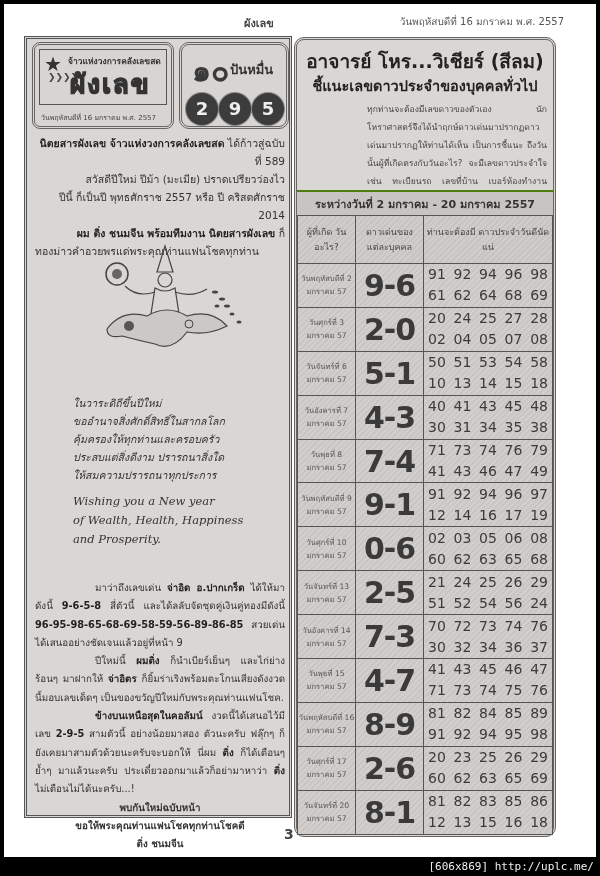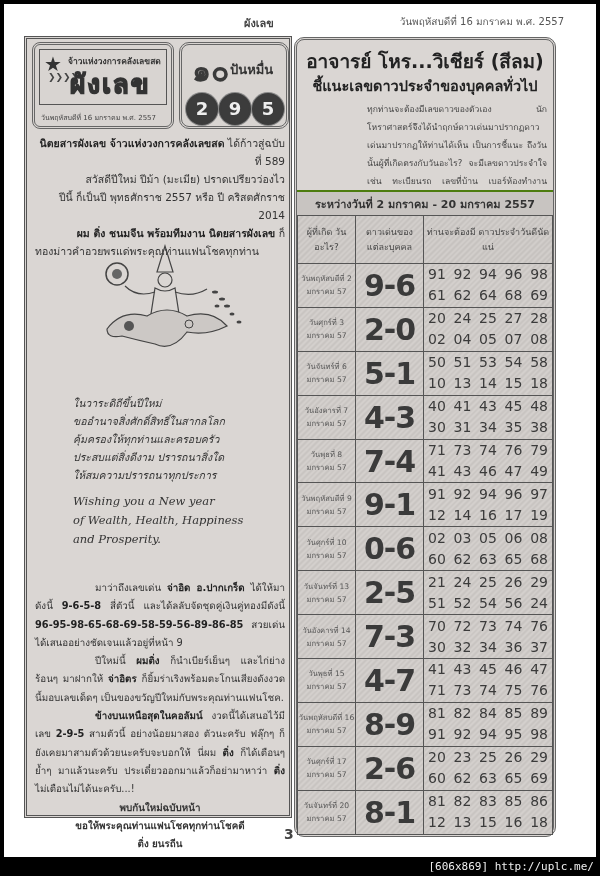--- a/index.html
+++ b/index.html
@@ -183,21 +183,21 @@
         <span style="padding-left:60px"></span><span>มาว่าถึงเลขเด่น </span><span class="b">จ่าอิด อ.ปากเกร็ด</span><span> ได้ให้มาดังนี้ </span><span class="b">9-6-5-8</span><span> สี่ตัวนี้ และได้ลลับจัดชุดคู่เงินคู่ทองมีดังนี้ </span><span class="b">96-95-98-65-68-69-58-59-56-89-86-85</span><span> สวยเด่น ได้เสนออย่างชัดเจนแล้วอยู่ที่หน้า 9</span>
       </p>
       <p>
         <span style="padding-left:60px"></span><span>ปีใหม่นี้ </span><span class="b">ผมติ่ง</span><span> ก็นำเบียร์เย็นๆ และไก่ย่างร้อนๆ มาฝากให้ </span><span class="b">จ่าอิตร</span><span> ก็ยิ้มร่าเริงพร้อมตะโกนเสียงดังงวดนี้มอบเลขเด็ดๆ เป็นของขวัญปีใหม่กับพระคุณท่านแฟนโชค.</span>
       </p>
       <p>
         <span style="padding-left:60px"></span><span class="b">ข้างบนเหนือสุดในคอลัมน์</span><span> งวดนี้ได้เสนอไว้มีเลข </span><span class="b">2-9-5</span><span> สามตัวนี้ อย่างน้อยมาสอง ตัวนะครับ ฟลุ๊กๆ ก็ยังเคยมาสามตัวด้วยนะครับจะบอกให้ นี่ผม </span><span class="b">ติ่ง</span><span> ก็ได้เตือนๆ ย้ำๆ มาแล้วนะครับ ประเดี๋ยวออกมาแล้วก็อย่ามาหาว่า </span><span class="b">ติ่ง</span><span> ไม่เตือนไม่ได้นะครับ...!</span>
       </p>
       <p class="center">พบกันใหม่ฉบับหน้า</p>
       <p class="center">ขอให้พระคุณท่านแฟนโชคทุกท่านโชคดี</p>
-      <p class="center">ติ่ง ยนรถีน</p>
+      <p class="center">ติ่ง ชนมจีน</p>
     </div>
   </div>
 
   <div class="right-col">
     <div class="rc-title">อาจารย์ โหร...วิเชียร์ (สีลม)</div>
     <div class="rc-sub">ชี้แนะเลขดาวประจำของบุคคลทั่วไป</div>
     <div class="rc-desc">
       <p class="first">ทุกท่านจะต้องมีเลขดาวของตัวเอง นักโหราศาสตร์จึงได้นำฤกษ์ดาวเด่นมาปรากฏดาวเด่นมาปรากฏให้ท่านได้เห็น เป็นการชี้แนะ ถึงวันนั้นผู้ที่เกิดตรงกับวันอะไร? จะมีเลขดาวประจำใจ เช่น ทะเบียนรถ เลขที่บ้าน เบอร์ห้องทำงาน เป็นต้น</p>
     </div>
     <div class="range-bar">ระหว่างวันที่ 2 มกราคม - 20 มกราคม 2557</div>

